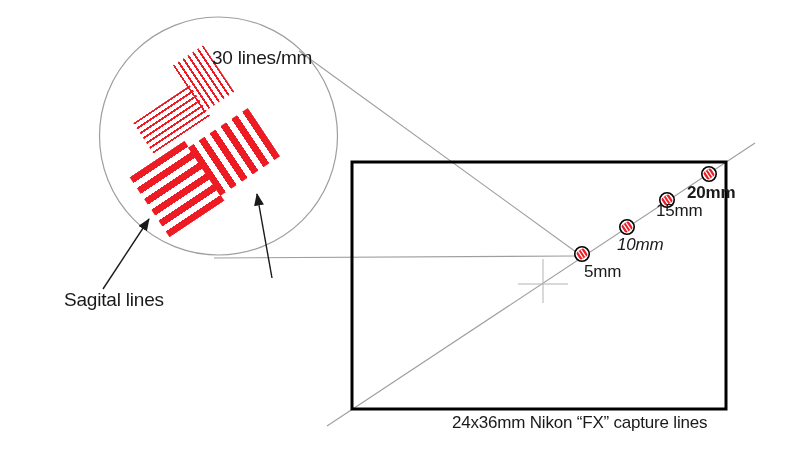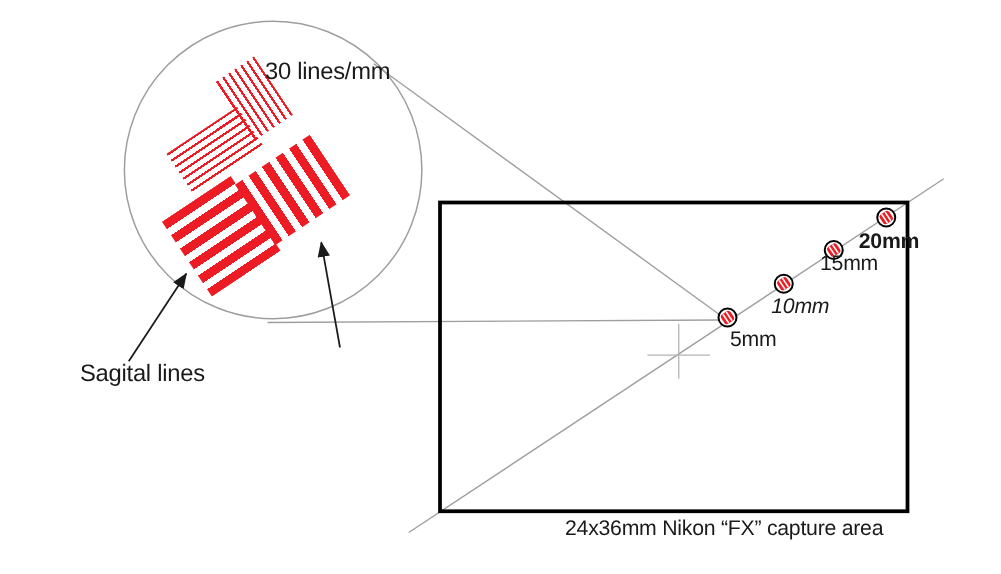--- a/index.html
+++ b/index.html
@@ -96,14 +96,14 @@
   <div id="stripes-d" class="stripes coarse"></div>
 
   <div class="lbl lbl-18" style="left:212px;top:48px;">30 lines/mm</div>
   <div class="lbl lbl-18" style="left:64px;top:290px;">Sagital lines</div>
 
   <div class="lbl lbl-17" style="left:584px;top:263px;">5mm</div>
   <div class="lbl lbl-17" style="left:617px;top:236px;font-style:italic;">10mm</div>
   <div class="lbl lbl-17" style="left:656px;top:202px;">15mm</div>
   <div class="lbl lbl-17" style="left:687px;top:184px;font-weight:bold;">20mm</div>
 
-  <div class="lbl lbl-17" style="left:452px;top:414px;">24x36mm Nikon “FX” capture area</div>
+  <div class="lbl lbl-17" style="left:452px;top:414px;">24x36mm Nikon “FX” capture lines</div>
 </div>
 
 </body></html>

